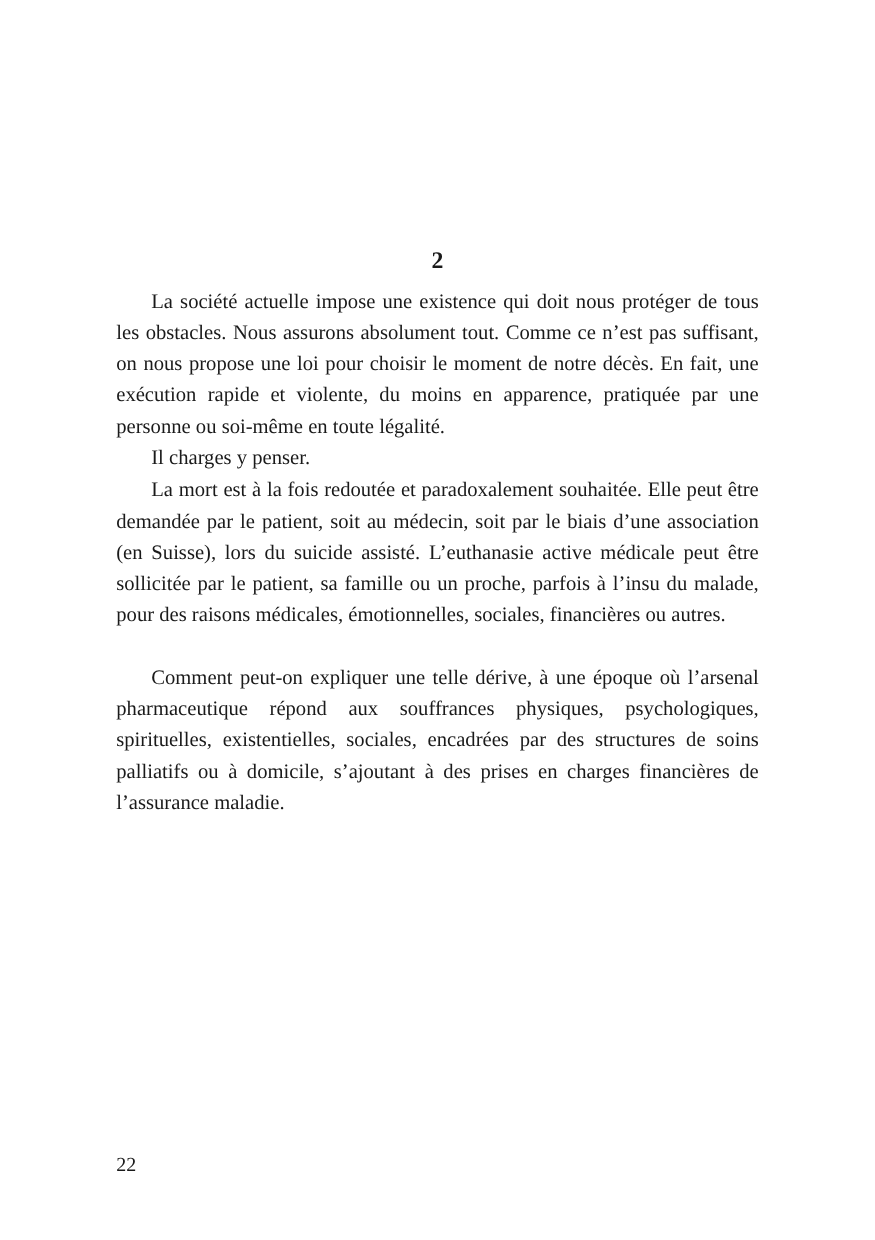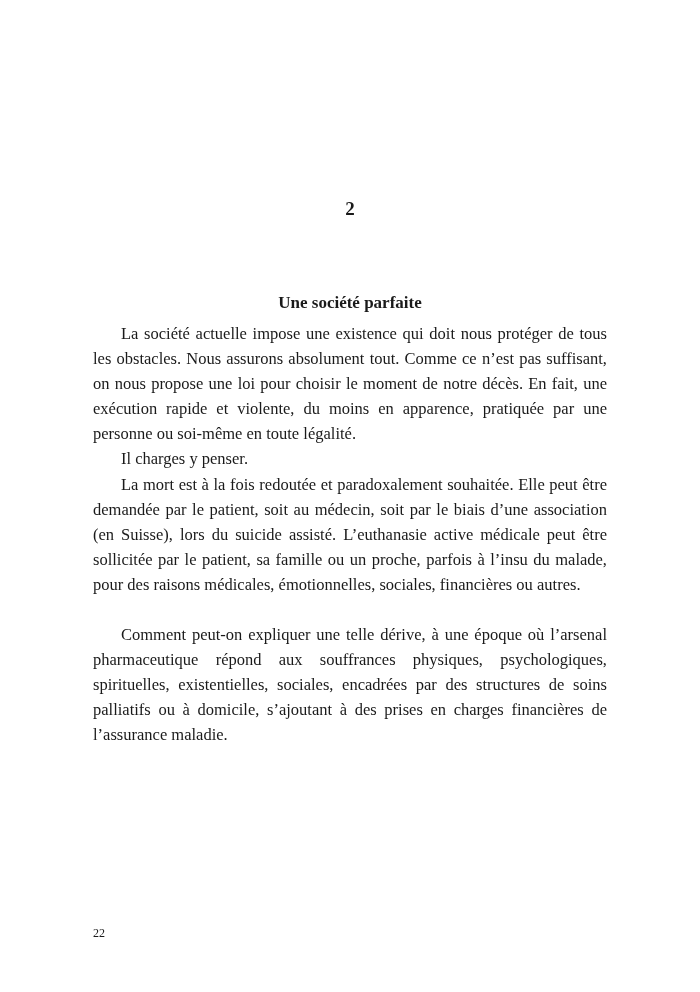--- a/index.html
+++ b/index.html
@@ -48,31 +48,30 @@
     padding: 0;
     text-indent: 28px;
   }
   .body-text p.spaced {
     margin-top: 25px;
   }
   .page-number {
     position: absolute;
     left: 93px;
     bottom: 50px;
-    font-size: 12px;
+    font-size: 16px;
     line-height: 18px;
   }
 </style>
 </head>
 <body>
 
 <div class="book-page">
   <div class="text-block">
     <div class="chapter-number">2</div>
-    <div class="chapter-title">Une société parfaite</div>
     <div class="body-text">
       <p>La société actuelle impose une existence qui doit nous protéger de tous les obstacles. Nous assurons absolument tout. Comme ce n’est pas suffisant, on nous propose une loi pour choisir le moment de notre décès. En fait, une exécution rapide et violente, du moins en apparence, pratiquée par une personne ou soi-même en toute légalité.</p>
       <p>Il charges y penser.</p>
       <p>La mort est à la fois redoutée et paradoxalement souhaitée. Elle peut être demandée par le patient, soit au médecin, soit par le biais d’une association (en Suisse), lors du suicide assisté. L’euthanasie active médicale peut être sollicitée par le patient, sa famille ou un proche, parfois à l’insu du malade, pour des raisons médicales, émotionnelles, sociales, financières ou autres.</p>
       <p class="spaced">Comment peut-on expliquer une telle dérive, à une époque où l’arsenal pharmaceutique répond aux souffrances physiques, psychologiques, spirituelles, existentielles, sociales, encadrées par des structures de soins palliatifs ou à domicile, s’ajoutant à des prises en charges financières de l’assurance maladie.</p>
     </div>
   </div>
   <div class="page-number">22</div>
 </div>
 

